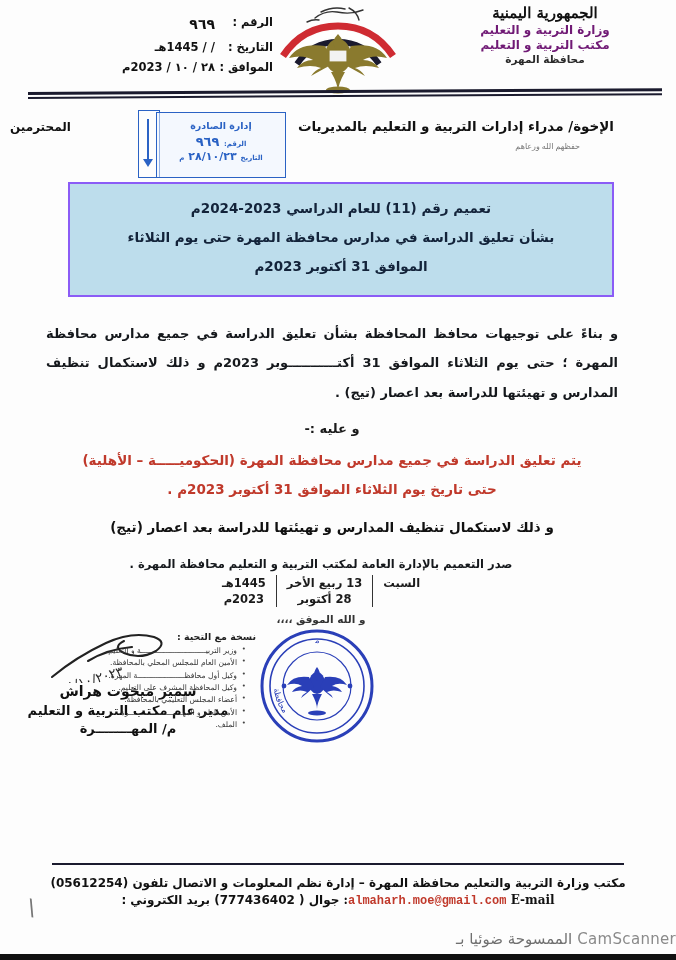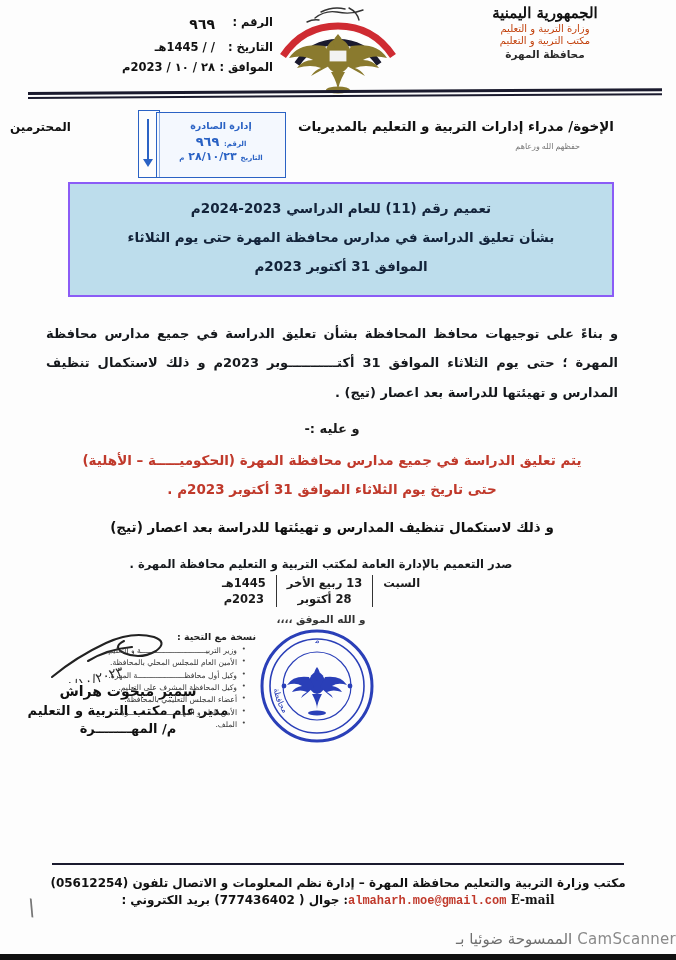--- a/index.html
+++ b/index.html
@@ -5,21 +5,21 @@
   html,body{margin:0;padding:0;background:#fff;}
   body{width:676px;height:960px;overflow:hidden;
        font-family:"DejaVu Sans","Liberation Sans",sans-serif;color:#1a1a1a;}
   .page{position:relative;width:676px;height:960px;background:#fdfdfd;}
 
   
   .header{position:relative;height:100px;}
   .letterhead{position:absolute;right:16px;top:4px;width:230px;text-align:center;line-height:1.25;}
   .lh-country{font-size:15px;font-weight:700;font-family:"DejaVu Serif","Liberation Serif",serif;
               letter-spacing:.5px;color:#111;}
-  .lh-line{font-size:10px;font-weight:400;color:#c2410c;}
+  .lh-line{font-size:12px;font-weight:700;color:#701a75;}
   .lh-gov{font-size:10.5px;font-weight:700;color:#2a2a2a;}
 
   .emblem{position:absolute;left:50%;transform:translateX(-50%);top:2px;width:150px;height:92px;}
   .emblem svg{display:block;}
 
   .refblock{position:absolute;left:58px;top:12px;width:215px;font-size:11.5px;font-weight:700;
             line-height:1.75;color:#111;}
   .refblock .row{display:flex;justify-content:flex-start;gap:4px;white-space:nowrap;}
   .refblock .lbl{min-width:54px;text-align:right;}
   .refblock .val{font-family:"DejaVu Sans","Liberation Sans",sans-serif;}

